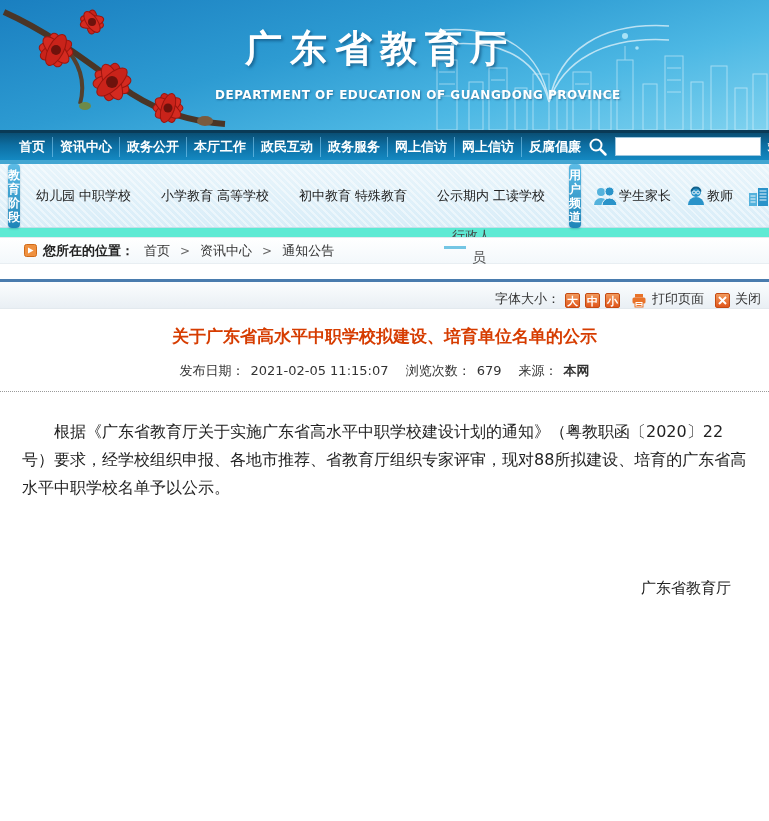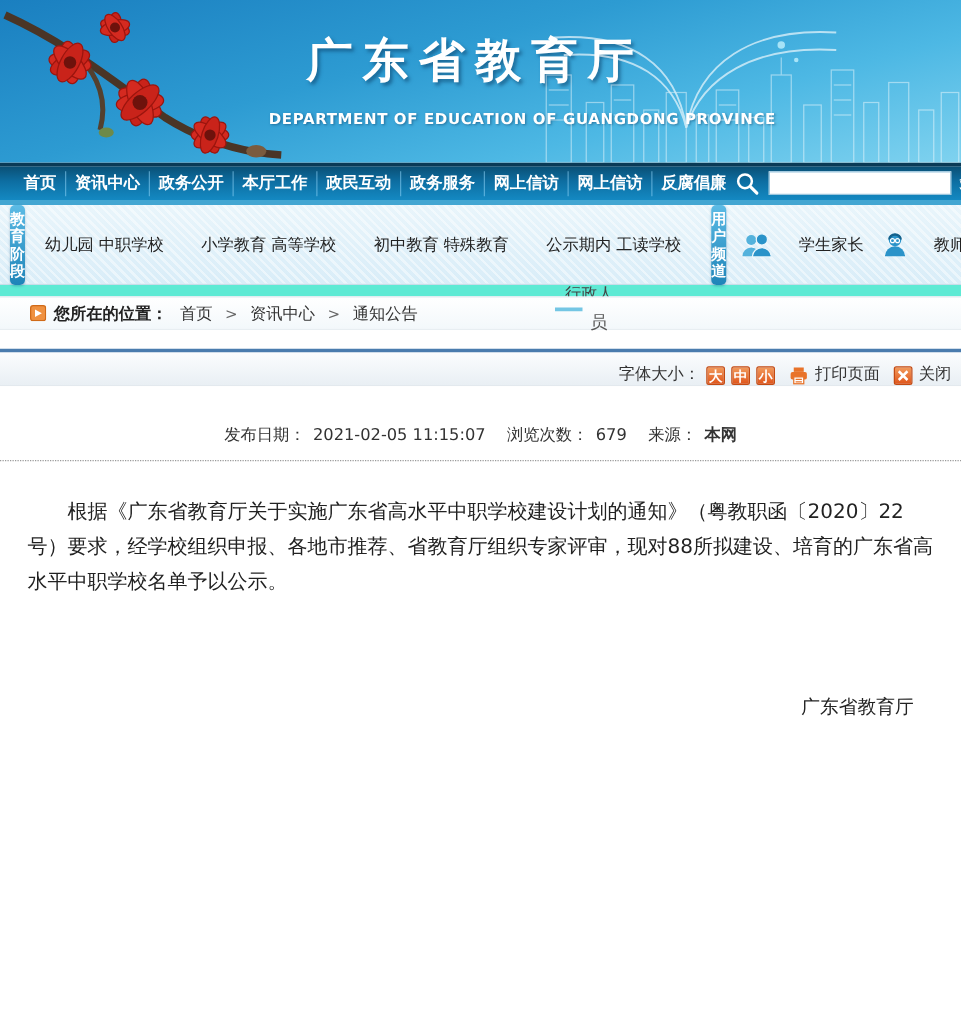--- a/index.html
+++ b/index.html
@@ -38,21 +38,21 @@
       linear-gradient(180deg,#e9f5fb,#d9edf8);
     border-bottom:1px solid #c8dde9; }
   .channel-badge { width:40px; border-radius:4px; padding:4px 0; text-align:center;
     background:linear-gradient(180deg,#5cbbe5,#1e84b8); color:#fff; font-size:12px; font-weight:bold;
     line-height:14px; box-shadow:0 1px 2px rgba(30,90,130,.35); }
   .edu-cols { display:flex; gap:30px; margin-left:16px; }
   .edu-col { display:flex; flex-direction:row; gap:4px; font-size:13px; color:#222; }
   .edu-col span { cursor:pointer; white-space:nowrap; }
   .user-badge { margin-left:24px; }
   .user-items { display:flex; align-items:center; gap:14px; margin-left:12px; }
-  .user-item { display:flex; align-items:center; gap:20px; font-size:13px; color:#222; cursor:pointer; white-space:nowrap; }
+  .user-item { display:flex; align-items:center; gap:0; font-size:13px; color:#222; cursor:pointer; white-space:nowrap; }
 
   
   .artifact-strip { height:9px; background:#5eead4; overflow:hidden; }
   .artifact-clipped { display:block; margin-left:452px; font-size:13px; color:#444; line-height:16px; }
   .artifact-dash { position:absolute; left:444px; top:246px; width:22px; height:3px; background:#74c6e4; }
   .artifact-stray { position:absolute; left:472px; top:249px; font-size:14px; color:#555; }
 
   
   .breadcrumb-bar { height:27px; display:flex; align-items:center; gap:6px; padding-left:24px;
     background:linear-gradient(180deg,#ffffff,#f3f8fb);
@@ -306,20 +306,21 @@
     <span class="close-box" style="margin-left:6px;">
       <svg width="9" height="9" viewBox="0 0 9 9">
         <line x1="1" y1="1" x2="8" y2="8" stroke="#fff" stroke-width="2"></line>
         <line x1="8" y1="1" x2="1" y2="8" stroke="#fff" stroke-width="2"></line>
       </svg>
     </span>
     <span class="tool-label">关闭</span>
   </div>
 
   <div class="content">
+    <h1 class="article-title">关于广东省高水平中职学校拟建设、培育单位名单的公示</h1>
 
     <div class="meta-row">
       <span>发布日期：</span><span>2021-02-05 11:15:07</span>
       <span style="margin-left:10px;">浏览次数：</span><span>679</span>
       <span style="margin-left:10px;">来源：</span><span class="meta-source-val">本网</span>
     </div>
 
     <div class="dotted-divider"></div>
 
     <div class="article-body">

